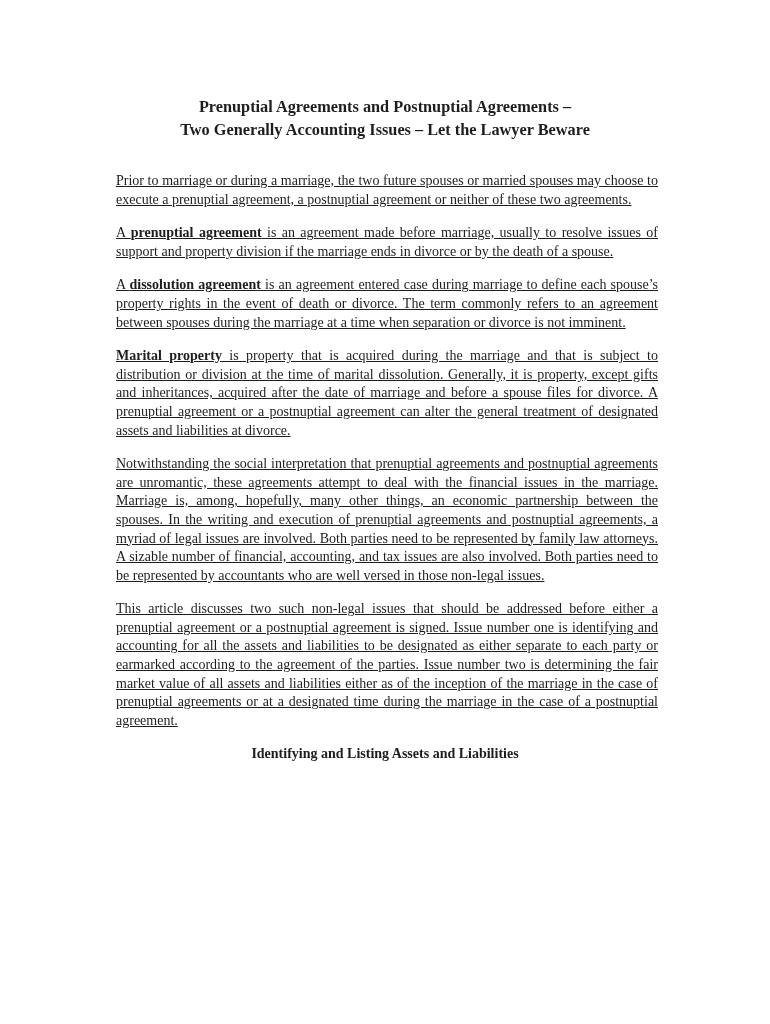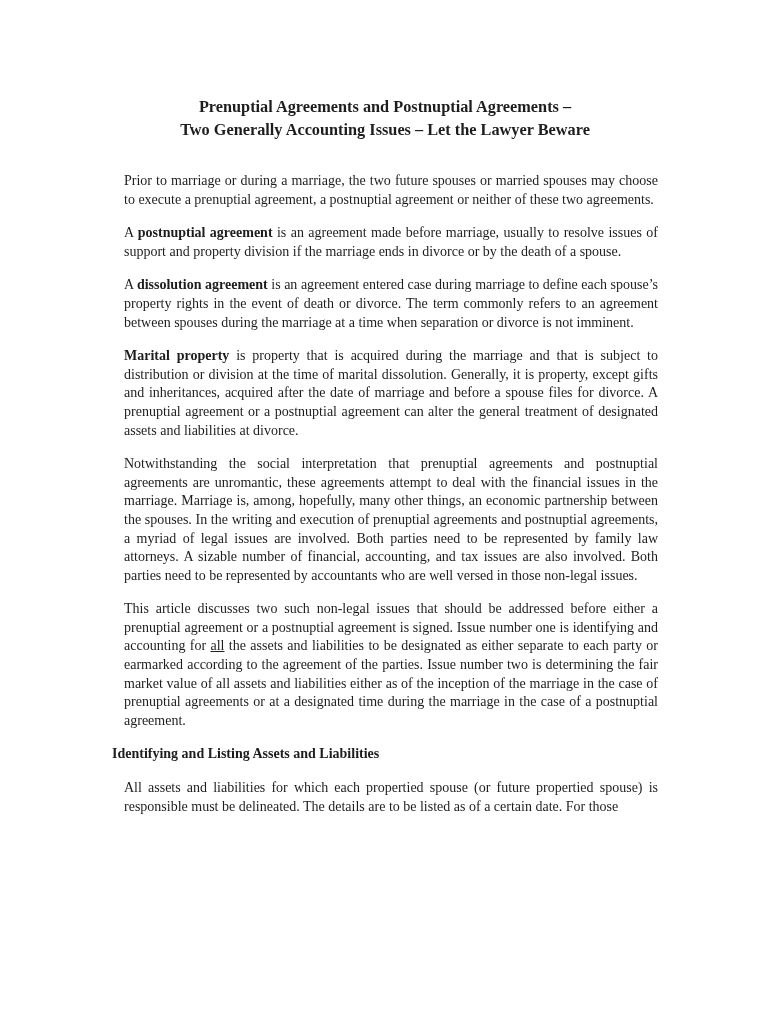--- a/index.html
+++ b/index.html
@@ -29,40 +29,40 @@
     text-align: center;
     font-weight: bold;
     font-size: 16.3px;
     line-height: 23px;
     margin: 0 0 31px 0;
   }
   .block.body {
     text-align: justify;
     font-size: 14px;
     line-height: 18.6px;
-    margin: 0 0 15px 12px;
+    margin: 0 0 15px 4px;
+    text-decoration: underline;
   }
   .block.heading {
-    text-align: left;
+    text-align: center;
     font-weight: bold;
     font-size: 14px;
     line-height: 18.6px;
     margin: 13px 0 15px 0;
   }
   .bold { font-weight: bold; }
   .underline { text-decoration: underline; }
 </style>
 </head>
 <body>
 
 <div class="page">
   <div class="doc-content">
       <div class="block title"><span class="bold">Prenuptial Agreements and Postnuptial Agreements –</span><br><span class="bold">Two Generally Accounting Issues – Let the Lawyer Beware</span></div>
       <div class="block body"><span>Prior to marriage or during a marriage, the two future spouses or married spouses may choose to execute a prenuptial agreement, a postnuptial agreement or neither of these two agreements.</span></div>
-      <div class="block body"><span>A </span><span class="bold">postnuptial agreement</span><span> is an agreement made before marriage, usually to resolve issues of support and property division if the marriage ends in divorce or by the death of a spouse.</span></div>
+      <div class="block body"><span>A </span><span class="bold">prenuptial agreement</span><span> is an agreement made before marriage, usually to resolve issues of support and property division if the marriage ends in divorce or by the death of a spouse.</span></div>
       <div class="block body"><span>A </span><span class="bold">dissolution agreement</span><span> is an agreement entered case during marriage to define each spouse’s property rights in the event of death or divorce.  The term commonly refers to an agreement between spouses during the marriage at a time when separation or divorce is not imminent.</span></div>
       <div class="block body"><span class="bold">Marital property</span><span> is property that is acquired during the marriage and that is subject to distribution or division at the time of marital dissolution.  Generally, it is property, except gifts and inheritances, acquired after the date of marriage and before a spouse files for divorce.  A prenuptial agreement or a postnuptial agreement can alter the general treatment of designated assets and liabilities at divorce.</span></div>
       <div class="block body"><span>Notwithstanding the social interpretation that prenuptial agreements and postnuptial agreements are unromantic, these agreements attempt to deal with the financial issues in the marriage.  Marriage is, among, hopefully, many other things, an economic partnership between the spouses.  In the writing and execution of prenuptial agreements and postnuptial agreements, a myriad of legal issues are involved. Both parties need to be represented by family law attorneys.  A sizable number of financial, accounting, and tax issues are also involved.  Both parties need to be represented by accountants who are well versed in those non-legal issues.</span></div>
       <div class="block body"><span>This article discusses two such non-legal issues that should be addressed before either a prenuptial agreement or a postnuptial agreement is signed.  Issue number one is identifying and accounting for </span><span class="underline">all</span><span> the assets and liabilities to be designated as either separate to each party or earmarked according to the agreement of the parties.  Issue number two is determining the fair market value of all assets and liabilities either as of the inception of the marriage in the case of prenuptial agreements or at a designated time during the marriage in the case of a postnuptial agreement.</span></div>
       <div class="block heading"><span class="bold">Identifying and Listing Assets and Liabilities</span></div>
-      <div class="block body"><span>All assets and liabilities for which each propertied spouse (or future propertied spouse) is responsible must be delineated.  The details are to be listed as of a certain date.  For those</span></div>
     </div>
 </div>
 
 </body></html>

